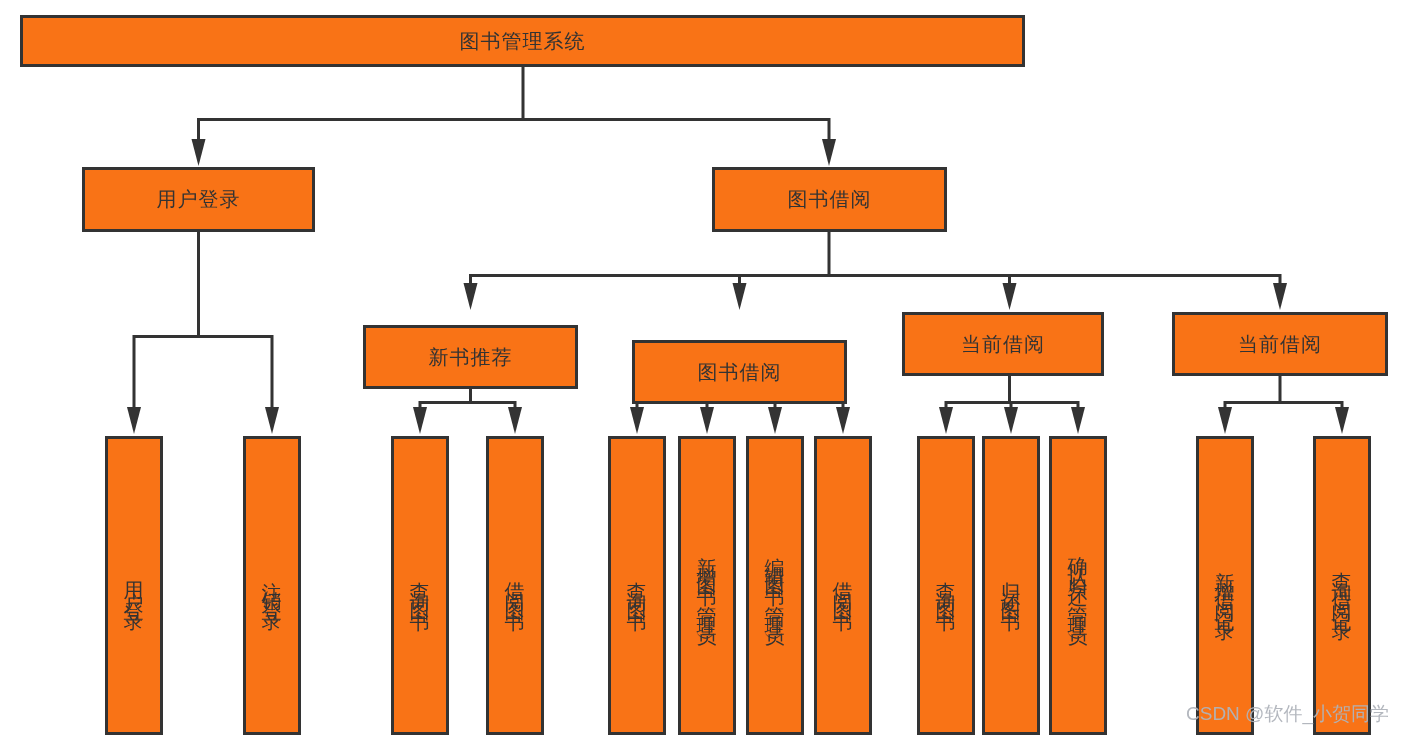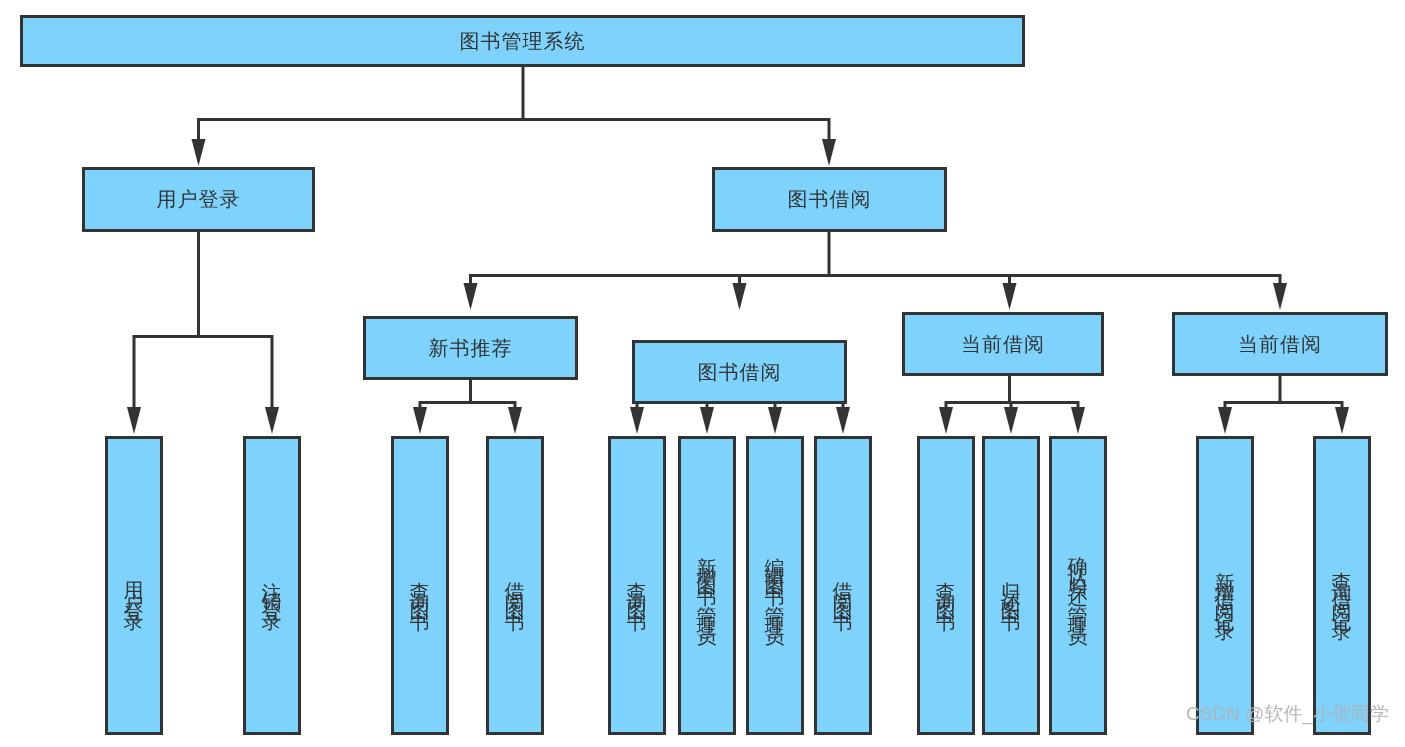--- a/index.html
+++ b/index.html
@@ -18,21 +18,21 @@
   .wires {
     position: absolute;
     left: 0;
     top: 0;
     z-index: 1;
   }
   .box {
     position: absolute;
     box-sizing: border-box;
     border: 3px solid #333333;
-    background: #7dd3fc;
+    background: #f97316;
     color: #333333;
     display: flex;
     align-items: center;
     justify-content: center;
     z-index: 2;
   }
   .box.h {
     font-size: 20px;
     letter-spacing: 1px;
     white-space: nowrap;
@@ -96,21 +96,21 @@
       <polygon points="1218,407 1232,407 1225,434"></polygon>
       <polygon points="1335,407 1349,407 1342,434"></polygon>
     </g>
   </svg>
 
   <div class="box h" style="left:20px; top:15px; width:1005px; height:52px;">图书管理系统</div>
 
   <div class="box h" style="left:82px; top:167px; width:233px; height:65px;">用户登录</div>
   <div class="box h" style="left:712px; top:167px; width:235px; height:65px;">图书借阅</div>
 
-  <div class="box h" style="left:363px; top:316px; width:215px; height:64px;">新书推荐</div>
+  <div class="box h" style="left:363px; top:325px; width:215px; height:64px;">新书推荐</div>
   <div class="box h" style="left:632px; top:312px; width:215px; height:64px;margin-top:28px;">图书借阅</div>
   <div class="box h" style="left:902px; top:312px; width:202px; height:64px;">当前借阅</div>
   <div class="box h" style="left:1172px; top:312px; width:216px; height:64px;">当前借阅</div>
 
   <div class="box v" style="left:105px; top:436px; width:58px; height:299px;">用户登录</div>
   <div class="box v" style="left:243px; top:436px; width:58px; height:299px;">注销登录</div>
 
   <div class="box v" style="left:391px; top:436px; width:58px; height:299px;">查询图书</div>
   <div class="box v" style="left:486px; top:436px; width:58px; height:299px;">借阅图书</div>
 

